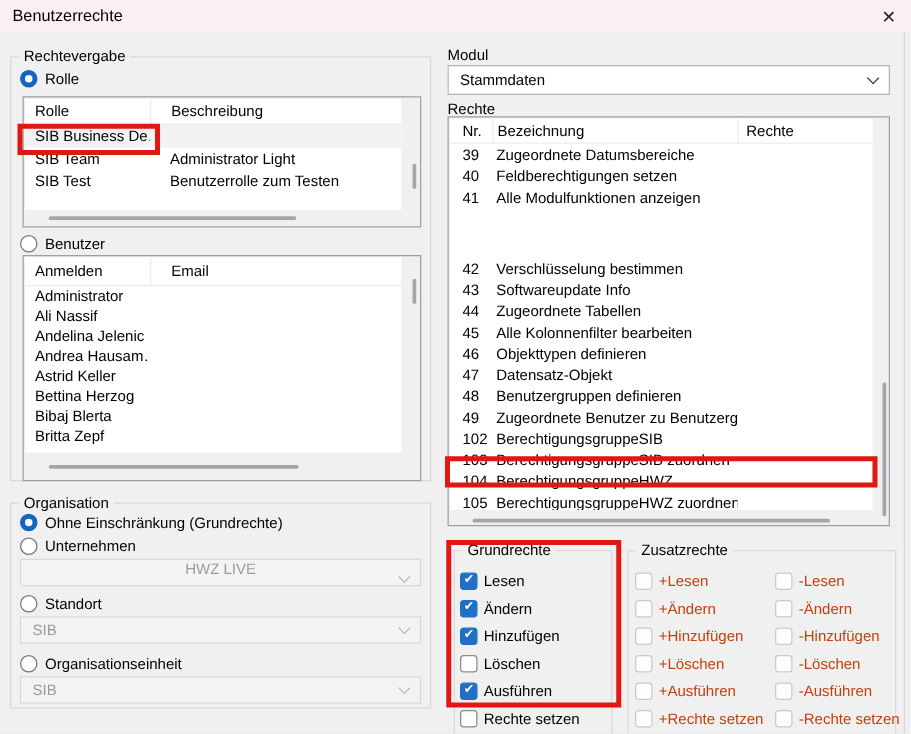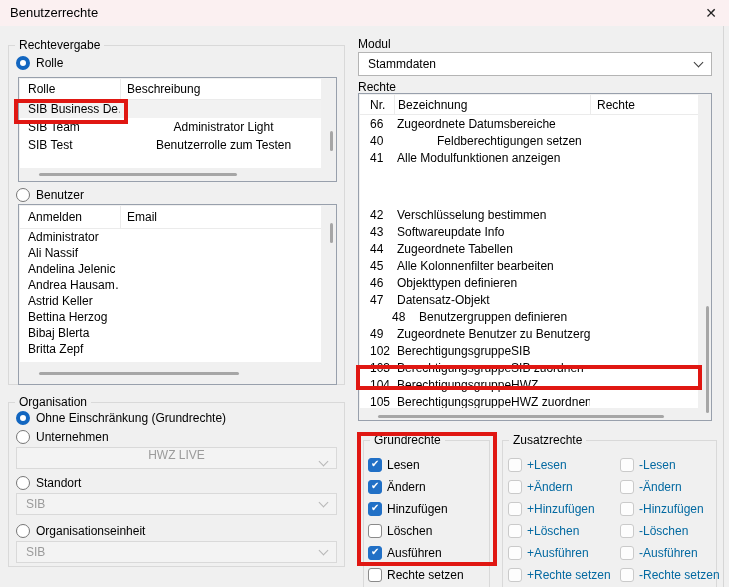--- a/index.html
+++ b/index.html
@@ -36,41 +36,41 @@
   .table { position:absolute; background:#f0f0f0; border:1px solid #98a0ac; }
   .white { position:absolute; left:1px; top:1px; background:#fff; overflow:hidden; }
   .thead { display:flex; align-items:center; background:#fff; border-bottom:1px solid #ebebeb; }
   .thead span { white-space:nowrap; overflow:hidden; }
   .trow { display:flex; align-items:center; }
   .trow span { white-space:nowrap; overflow:hidden; }
   .trow.highlight { background:#f2f2f2; }
   .trow.selected { background:#0c77d9; color:#fff; }
 
   .c1 { width:100px; padding-left:8px; flex:0 0 auto; }
-  .c2 { flex:1; padding-left:6px;text-align:center; }
+  .c2 { flex:1; padding-left:16px; }
   .thead .c2 { border-left:1px solid #ebebeb; align-self:stretch; display:flex; align-items:center; }
 
   .c-nr  { width:34px; padding-left:10px; flex:0 0 auto; }
   .c-bez { width:196px; padding-left:3px; flex:0 0 auto; }
   .c-re  { flex:1; padding-left:6px; }
   .thead .c-bez, .thead .c-re { border-left:1px solid #ebebeb; align-self:stretch; display:flex; align-items:center; }
 
   .vthumb { position:absolute; width:3px; background:#a6a6a6; border-radius:2px; }
   .hthumb { position:absolute; height:3px; background:#a6a6a6; border-radius:2px; }
 
   
   .cbcol { position:absolute; display:flex; flex-direction:column; gap:7px; }
   .cbrow { display:flex; align-items:center; height:15px; }
   .cb { width:14px; height:14px; border:1px solid #8a8a8a; border-radius:3px; background:#fff;
         position:relative; flex:0 0 auto; }
   .cbrow.checked .cb { background:#2170c6; border-color:#2170c6; }
   .cbrow.checked .cb::after { content:"✔"; position:absolute; left:2px; top:-1px; color:#fff; font-size:10px; }
   .cbrow.disabled .cb { border-color:#cacaca; background:#fdfdfd; }
   .cblabel { margin-left:5px; white-space:nowrap; }
-  .cbrow.disabled .cblabel { color:#0369a1; }
+  .cbrow.disabled .cblabel { color:#c2410c; }
 
   
   .flabel { position:absolute; white-space:nowrap; }
 
   
   .anno { position:absolute; border:4px solid #e01712; pointer-events:none; z-index:50; }
 </style>
 </head>
 <body>
 
@@ -212,25 +212,25 @@
   <div class="table" style="left:358px; top:93px; width:354px; height:328px;">
     <div class="white" style="width:338px; height:313px;">
       <div class="thead" style="height:20px;">
         <span class="c-nr">Nr.</span>
         <span class="c-bez">Bezeichnung</span>
         <span class="c-re">Rechte</span>
       </div>
       <div>
 
       <div class="trow" style="height:17px;">
-          <span class="c-nr">66</span>
+          <span class="c-nr">39</span>
           <span class="c-bez">Zugeordnete Datumsbereiche</span>
           <span class="c-re"></span>
         </div>
-          <div class="trow" style="height:17px;gap:40px;">
+          <div class="trow" style="height:17px;">
           <span class="c-nr">40</span>
           <span class="c-bez">Feldberechtigungen setzen</span>
           <span class="c-re"></span>
         </div>
           <div class="trow" style="height:17px;">
           <span class="c-nr">41</span>
           <span class="c-bez">Alle Modulfunktionen anzeigen</span>
           <span class="c-re"></span>
         </div>
           <div class="trow" style="height:17px;margin-top:40px;">
@@ -256,21 +256,21 @@
           <div class="trow" style="height:17px;">
           <span class="c-nr">46</span>
           <span class="c-bez">Objekttypen definieren</span>
           <span class="c-re"></span>
         </div>
           <div class="trow" style="height:17px;">
           <span class="c-nr">47</span>
           <span class="c-bez">Datensatz-Objekt</span>
           <span class="c-re"></span>
         </div>
-          <div class="trow" style="height:17px;padding-left:22px;">
+          <div class="trow" style="height:17px;">
           <span class="c-nr">48</span>
           <span class="c-bez">Benutzergruppen definieren</span>
           <span class="c-re"></span>
         </div>
           <div class="trow" style="height:17px;">
           <span class="c-nr">49</span>
           <span class="c-bez">Zugeordnete Benutzer zu Benutzerg…</span>
           <span class="c-re"></span>
         </div>
           <div class="trow" style="height:17px;">

